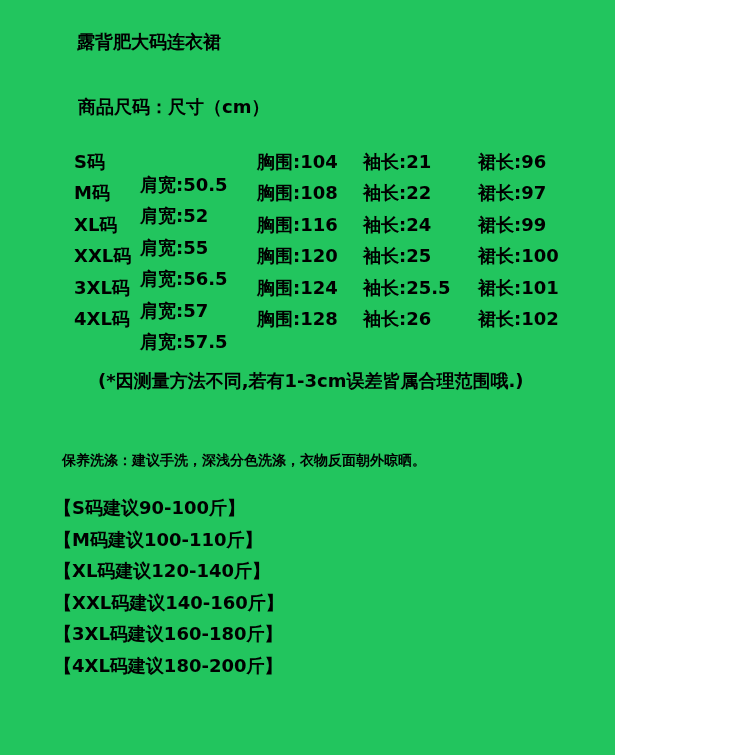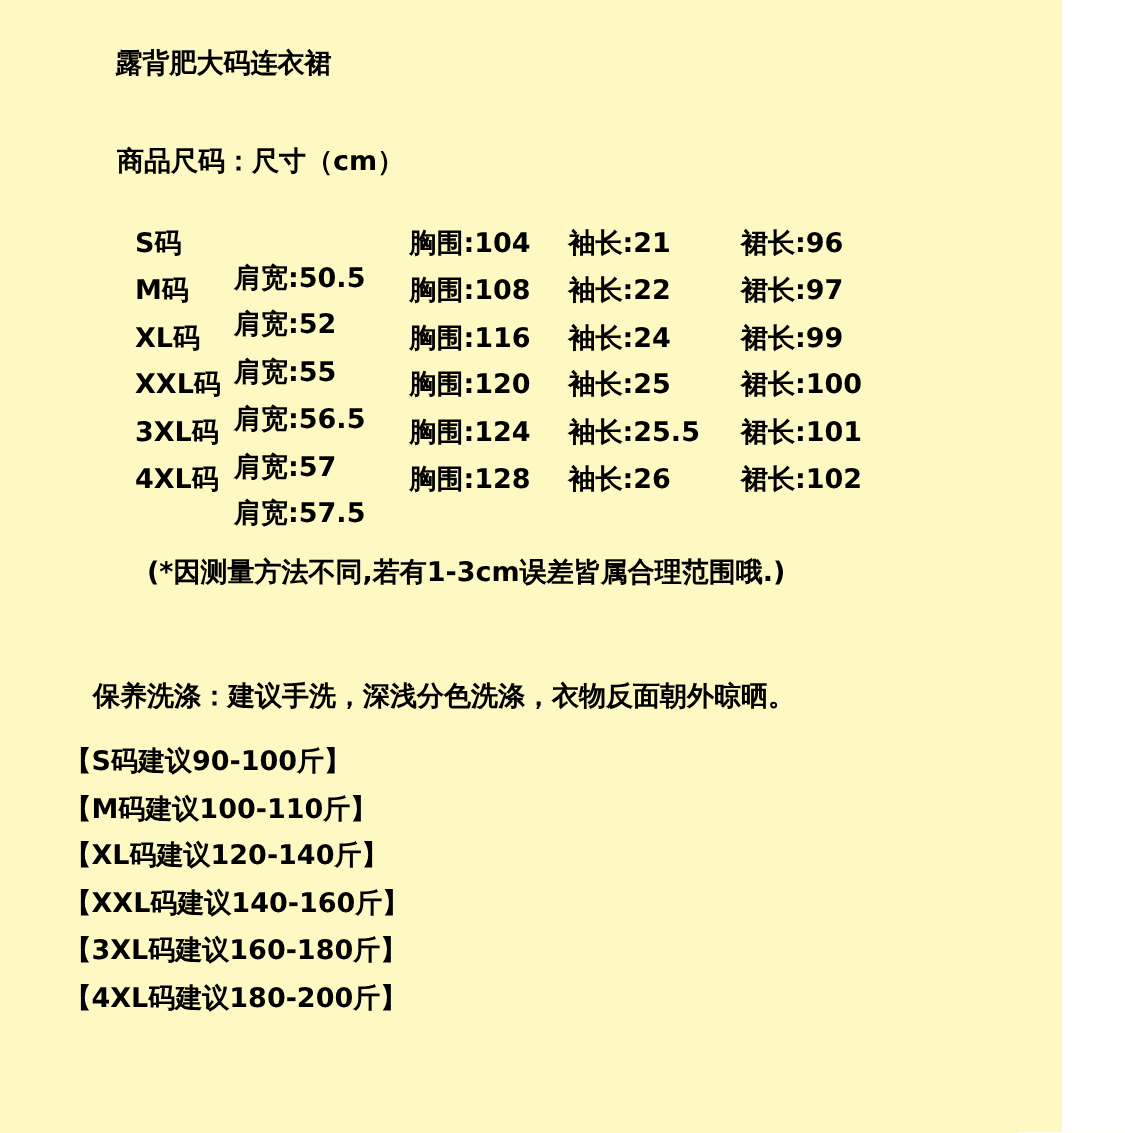--- a/index.html
+++ b/index.html
@@ -2,23 +2,23 @@
 <html><head>
 <meta charset="utf-8">
 <style>
   html, body {
     margin: 0;
     padding: 0;
     background: #ffffff;
   }
   .page {
     position: relative;
-    width: 708px;
+    width: 615px;
     height: 755px;
-    background: #fef9c3;
+    background: #22c55e;
     color: #000000;
     font-family: "DejaVu Sans", "Liberation Sans", sans-serif;
     font-weight: bold;
     overflow: hidden;
   }
   .title {
     position: absolute;
     left: 77px;
     top: 30px;
     font-size: 18px;
@@ -36,21 +36,21 @@
     left: 74px;
     top: 146px;
     font-size: 18px;
   }
   .size-row {
     display: flex;
     height: 31.5px;
     align-items: center;
     white-space: nowrap;
   }
-  .c-size    { width: 66px; margin-left: 16px;  }
+  .c-size    { width: 66px;  }
   .c-shoulder{ width: 117px; margin-top: 46px; }
   .c-bust    { width: 106px; }
   .c-sleeve  { width: 115px; }
   .c-length  { }
   .note {
     position: absolute;
     left: 60px;
     top: 369px;
     font-size: 18px;
     white-space: nowrap;
@@ -60,26 +60,26 @@
     position: absolute;
     left: 66px;
     top: 421px;
     font-size: 18px;
     white-space: nowrap;
   }
   .care {
     position: absolute;
     left: 62px;
     top: 452px;
-    font-size: 18px;
+    font-size: 14px;
     white-space: nowrap;
   }
   .suggestions {
     position: absolute;
-    left: 43px;
+    left: 54px;
     top: 492px;
     font-size: 18px;
   }
   .suggestion-line {
     height: 31.5px;
     line-height: 31.5px;
     white-space: nowrap;
   }
 </style>
 </head>

